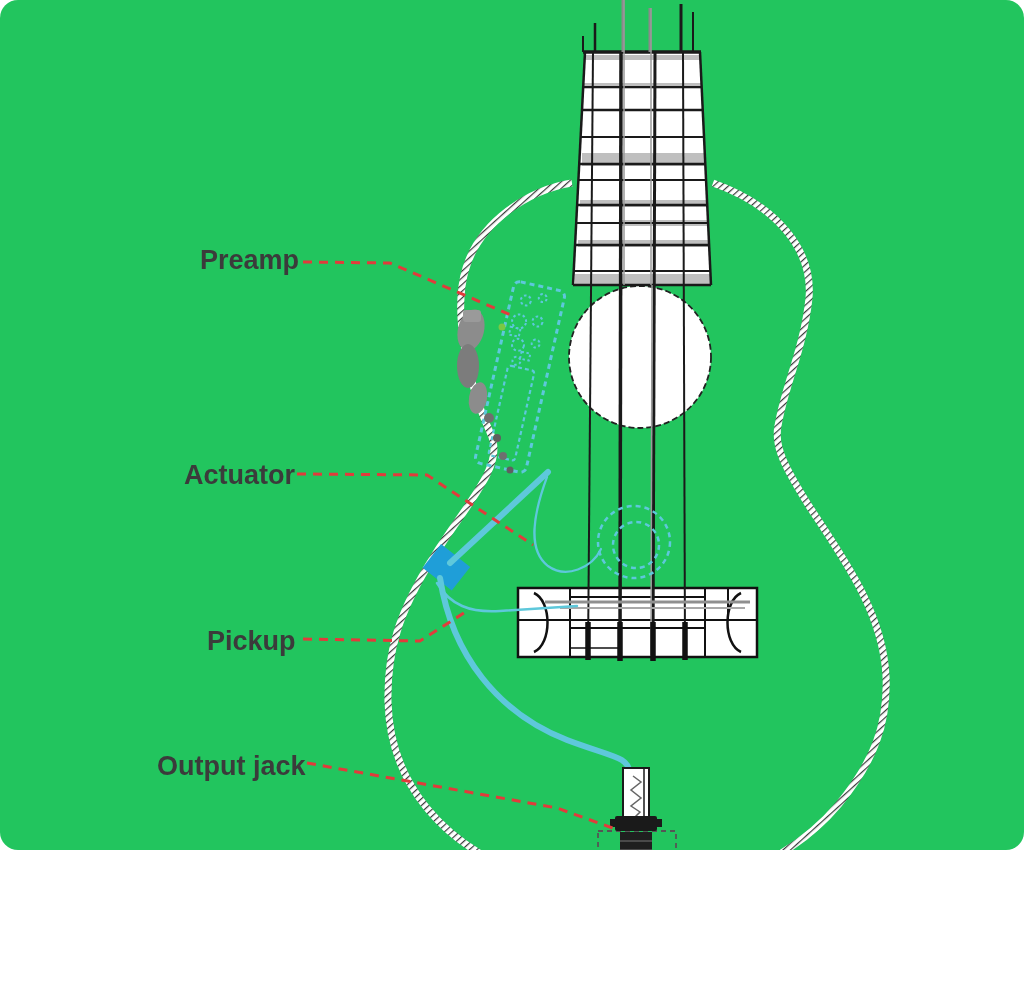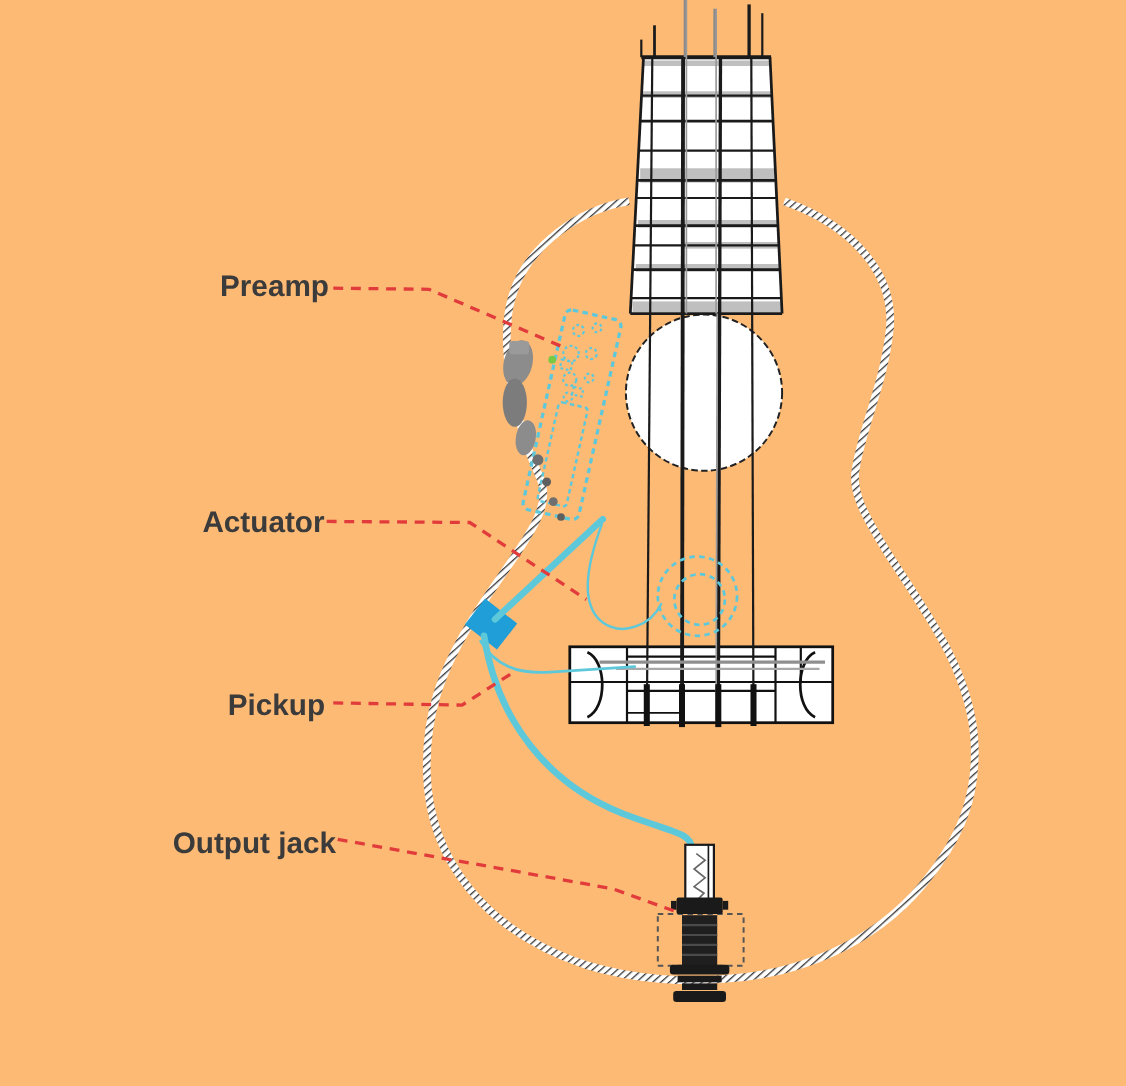--- a/index.html
+++ b/index.html
@@ -1,16 +1,16 @@
 <!DOCTYPE html>
 <html><head>
 <meta charset="utf-8">
 <style>
   html,body{margin:0;padding:0;background:#ffffff;}
-  .stage{position:relative;width:1024px;height:987px;background:#fdba74;overflow:hidden;}
+  .stage{position:relative;width:1024px;height:850px;background:#22c55e;overflow:hidden;border-radius:18px;}
   .lbl{font-family:"Liberation Sans",sans-serif;font-size:27px;font-weight:600;fill:#3b3b3b;}
   .leader{fill:none;stroke:#e23b3b;stroke-width:3;stroke-dasharray:9 7;stroke-linecap:butt;}
   .bodyline{fill:none;}
   .fret{stroke:#1a1a1a;}
   .cyandash{fill:none;stroke:#5ec8db;}
   .wire{fill:none;stroke:#5ec8db;stroke-linecap:round;}
 </style>
 </head>
 <body>
 

